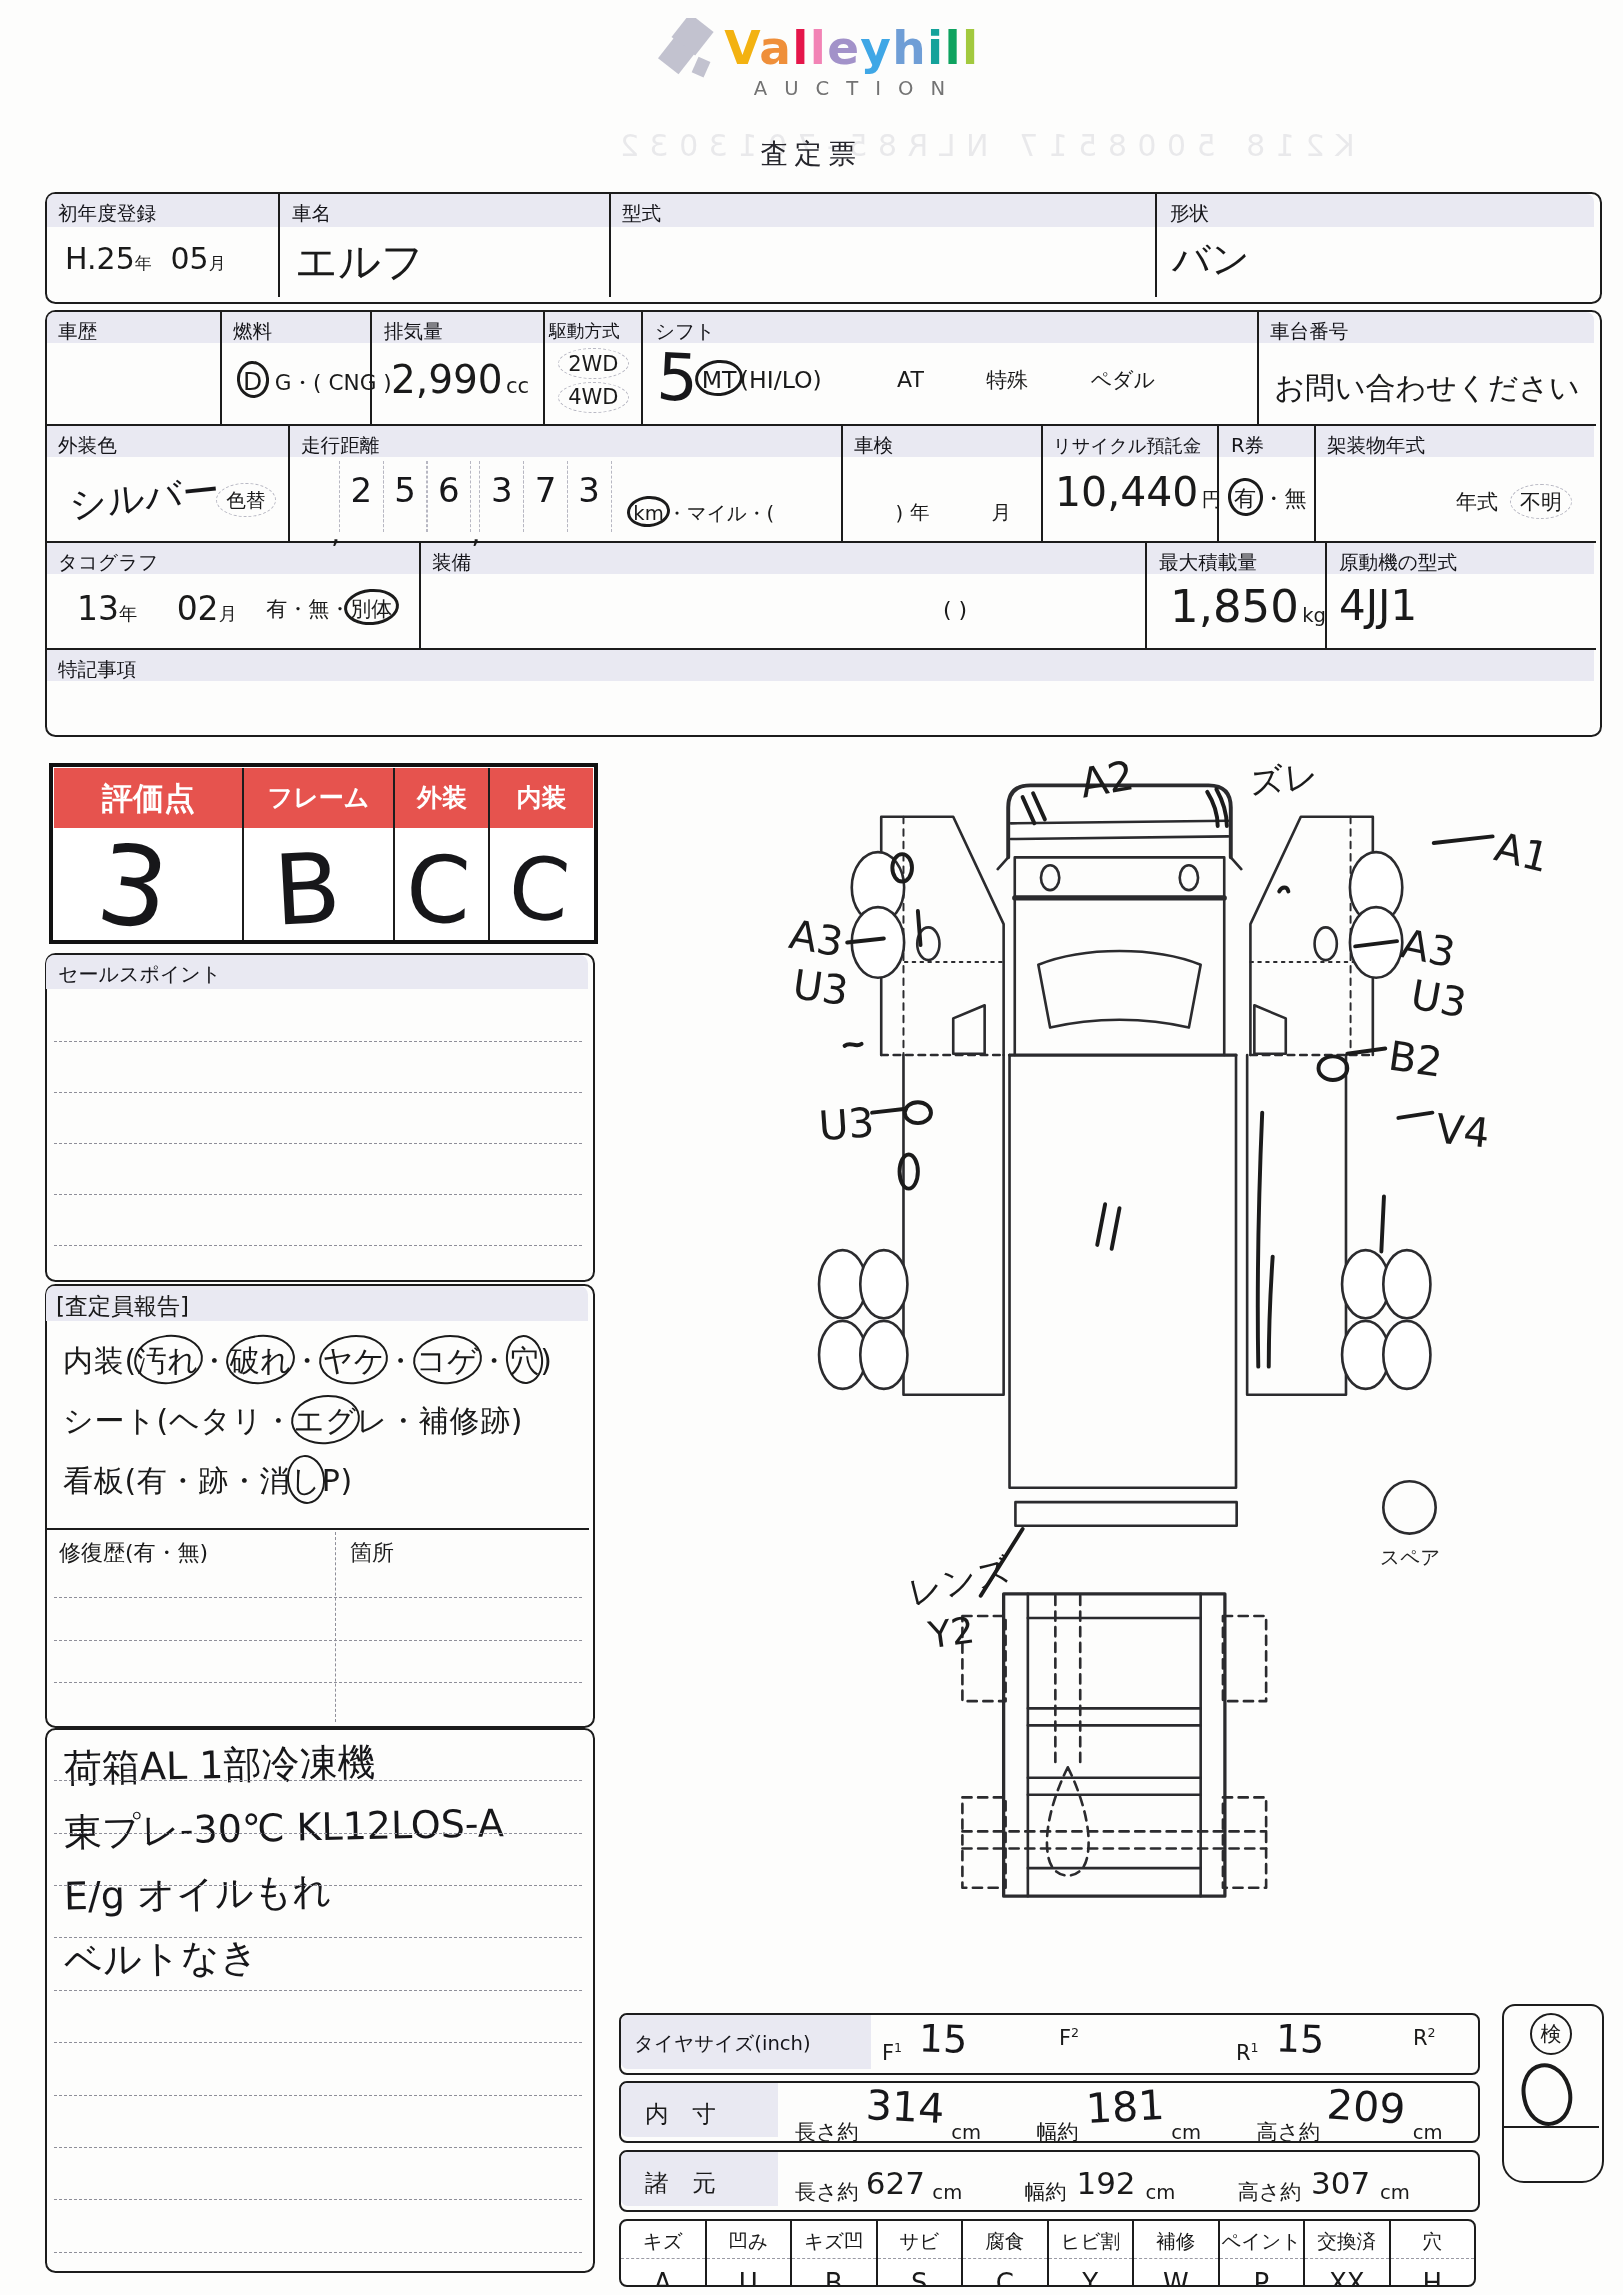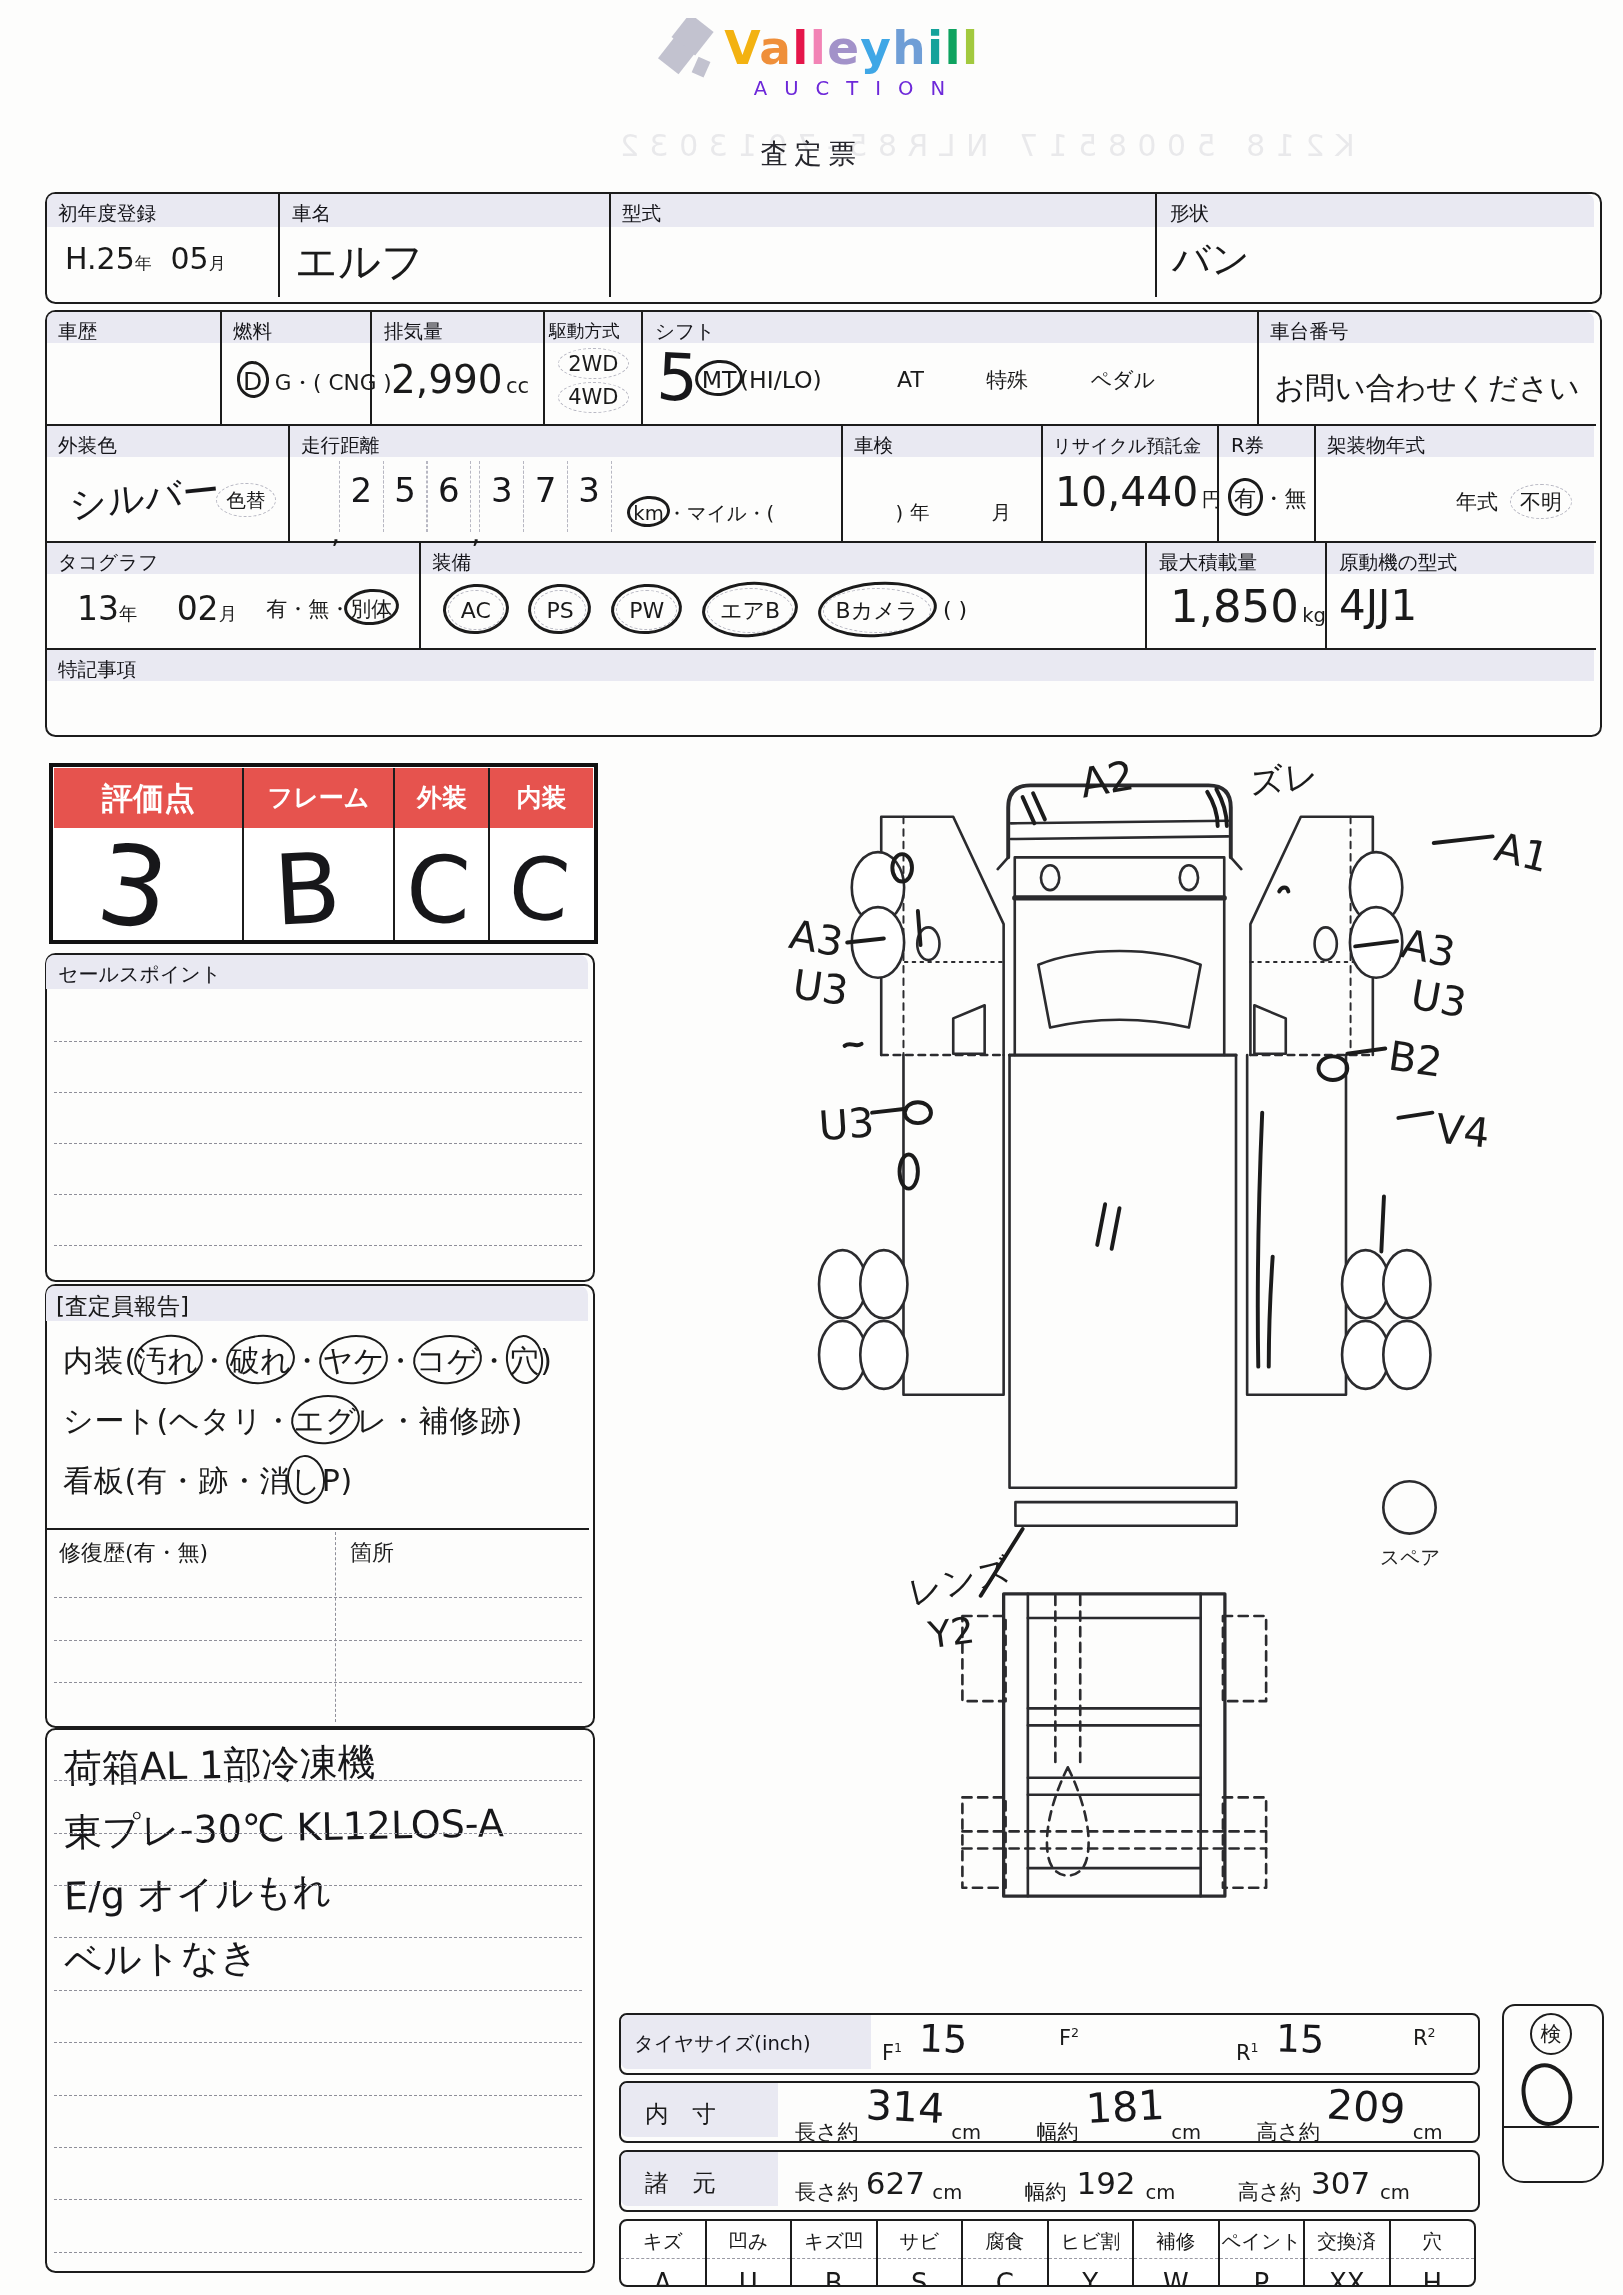--- a/index.html
+++ b/index.html
@@ -48,21 +48,21 @@
               color:#74748a;opacity:.14;transform:scaleX(-1);">K218  5008517  NLR85-7013032</div>
 
   <div class="abs" style="top:18.3px;left:609px;width:419px;text-align:center;">
     <svg width="60" height="63" viewBox="0 0 92 96" style="vertical-align:top;margin-right:6.5px;">
       <g fill="#c2c2cf">
         <rect x="30" y="2" width="46" height="46" transform="rotate(38 53 25)"></rect>
         <rect x="8" y="38" width="40" height="40" transform="rotate(38 28 58)"></rect>
         <rect x="56" y="62" width="20" height="26" transform="rotate(24 66 75)"></rect>
       </g>
     </svg><span style="font-size:47px;font-weight:bold;letter-spacing:1.3px;vertical-align:top;line-height:60px;"><span style="color: rgb(243, 178, 17);">V</span><span style="color: rgb(239, 143, 58);">a</span><span style="color: rgb(229, 22, 74);">l</span><span style="color: rgb(242, 131, 181);">l</span><span style="color: rgb(162, 146, 201);">e</span><span style="color: rgb(63, 167, 230);">y</span><span style="color: rgb(111, 158, 214);">h</span><span style="color: rgb(20, 162, 154);">i</span><span style="color: rgb(14, 163, 95);">l</span><span style="color: rgb(162, 201, 62);">l</span></span>
-    <div style="font-size:19.6px;letter-spacing:17px;color:#6d28d9;margin-top:-3.9px;padding-left:79px;">AUCTION</div>
+    <div style="font-size:19.6px;letter-spacing:17px;color:#737373;margin-top:-3.9px;padding-left:79px;">AUCTION</div>
   </div>
 
   <div class="abs" style="top:136px;left:0;width:1623px;text-align:center;font-size:27.5px;letter-spacing:6.5px;color:#26262c;">査定票</div>
 
   <div class="box" style="left:45px;top:192px;width:1553px;height:108px;"></div>
   <div class="abs band" style="left:47px;top:194px;width:1547px;height:33px;border-radius:7.9px 7.9px 0 0;"></div>
   <div class="vl" style="left:278px;top:194px;height:103px;"></div>
   <div class="vl" style="left:609px;top:194px;height:103px;"></div>
   <div class="vl" style="left:1155px;top:194px;height:103px;"></div>
   <div class="abs lbl" style="left:58px;top:200px;">初年度登録</div>
@@ -164,21 +164,20 @@
   <div class="abs lbl" style="left:58px;top:549px;">タコグラフ</div>
   <div class="abs lbl" style="left:432px;top:549px;">装備</div>
   <div class="abs lbl" style="left:1159px;top:549px;">最大積載量</div>
   <div class="abs lbl" style="left:1339px;top:549px;">原動機の型式</div>
 
   <div class="abs" style="left:77px;top:589px;">
     <span style="font-size:33px;">13</span><span style="font-size:18.3px;">年</span>
     <span style="font-size:33px;margin-left:36px;">02</span><span style="font-size:18.3px;">月</span>
     <span style="font-size:21px;margin-left:26px;position:relative;top:-3.9px;">有・無・</span><span class="pen-ring" style="font-size:21px;position:relative;top:-3.9px;">別体</span>
   </div>
-  <div class="abs" style="left:448px;top:588px;white-space:nowrap;"><span class="opt"><span class="dashed-pill">AC</span></span><span class="opt"><span class="dashed-pill">PS</span></span><span class="opt"><span class="dashed-pill">PW</span></span><span class="opt"><span class="dashed-pill">エアB</span></span><span class="opt"><span class="dashed-pill">Bカメラ</span></span></div>
   <div class="abs" style="left:943px;top:597px;font-size:22px;">(            )</div>
   <div class="abs" style="left:1170px;top:580px;">
     <span style="font-size:45px;">1,850</span>
     <span style="font-size:19.6px;">kg</span>
   </div>
   <div class="abs" style="left:1339px;top:581px;font-size:42px;">4JJ1</div>
 
   <div class="abs lbl" style="left:58px;top:656px;">特記事項</div>
 
   <div class="abs" style="left:49px;top:763px;width:549px;height:181px;border:4.6px solid #111;background:#fff;box-sizing:border-box;"></div>

